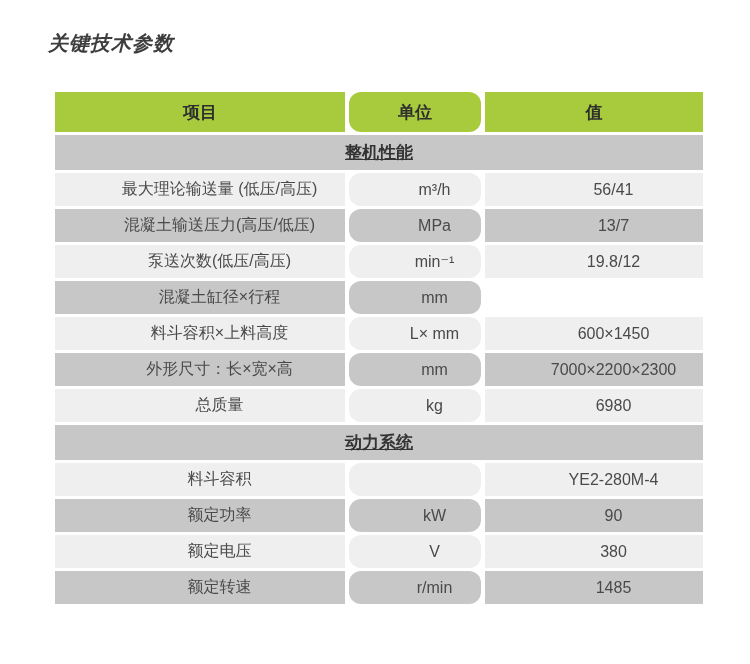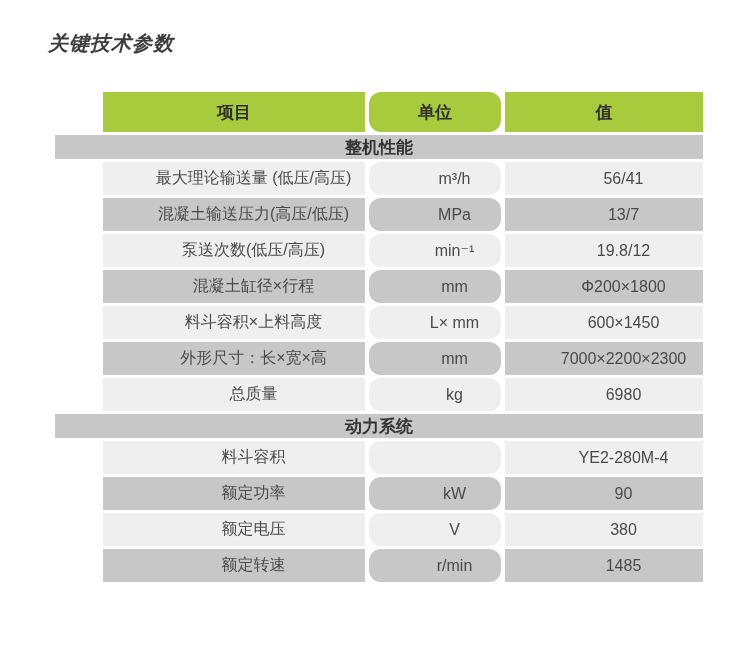--- a/index.html
+++ b/index.html
@@ -37,40 +37,41 @@
   .t-row {
     display: flex;
     gap: 4px;
   }
   .cell {
     display: flex;
     align-items: center;
     justify-content: center;
     box-sizing: border-box;
   }
-  .c-item  { width: 262px; margin-left: 48px; }
+  .c-item  { width: 290px; }
   .c-unit  { width: 132px; border-radius: 12px; }
   .c-value { flex: 1; }
 
   .header-row .cell {
     background: #a8cb3d;
     height: 40px;
     font-size: 17px;
     font-weight: bold;
     color: #2e2e2e;
   }
   .section-row {
     background: #c7c7c7;
-    height: 24px;
+    height: 35px;
     display: flex;
     align-items: center;
     justify-content: center;
     font-size: 17px;
     font-weight: bold;
     color: #333333;
+    text-decoration: underline;
   }
   .data-row .cell {
     height: 33px;
     font-size: 16px;
     color: #4a4a4a;
     padding-left: 39px;
   }
   .data-row.light .cell { background: #efefef; }
   .data-row.dark  .cell { background: #c7c7c7; }
 </style>
@@ -105,21 +106,20 @@
 
     <div class="t-row data-row light">
       <div class="cell c-item">泵送次数(低压/高压)</div>
       <div class="cell c-unit">min⁻¹</div>
       <div class="cell c-value">19.8/12</div>
     </div>
 
     <div class="t-row data-row dark">
       <div class="cell c-item">混凝土缸径×行程</div>
       <div class="cell c-unit">mm</div>
-      <div class="cell c-value">Φ200×1800</div>
     </div>
 
     <div class="t-row data-row light">
       <div class="cell c-item">料斗容积×上料高度</div>
       <div class="cell c-unit">L× mm</div>
       <div class="cell c-value">600×1450</div>
     </div>
 
     <div class="t-row data-row dark">
       <div class="cell c-item">外形尺寸：长×宽×高</div>

